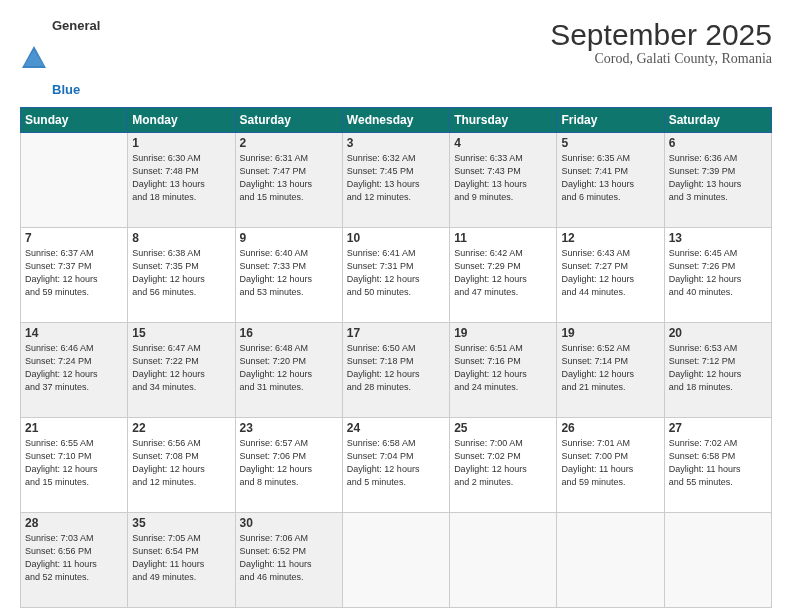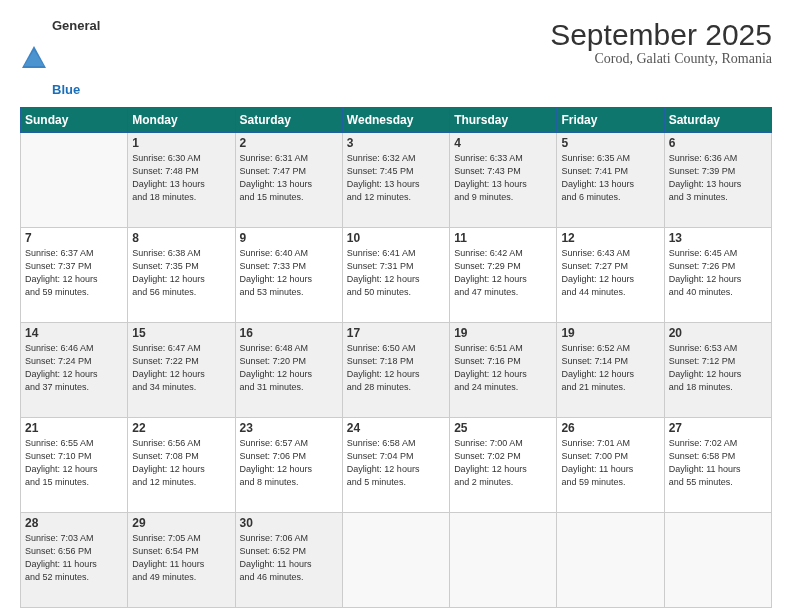--- a/index.html
+++ b/index.html
@@ -249,21 +249,21 @@
             <span class="day-number">27</span>
             <div class="day-info">Sunrise: 7:02 AM<br>Sunset: 6:58 PM<br>Daylight: 11 hours<br>and 55 minutes.</div>
           </td>
         </tr>
         <tr class="row-shaded">
           <td>
             <span class="day-number">28</span>
             <div class="day-info">Sunrise: 7:03 AM<br>Sunset: 6:56 PM<br>Daylight: 11 hours<br>and 52 minutes.</div>
           </td>
           <td>
-            <span class="day-number">29</span>
+            <span class="day-number">35</span>
             <div class="day-info">Sunrise: 7:05 AM<br>Sunset: 6:54 PM<br>Daylight: 11 hours<br>and 49 minutes.</div>
           </td>
           <td>
             <span class="day-number">30</span>
             <div class="day-info">Sunrise: 7:06 AM<br>Sunset: 6:52 PM<br>Daylight: 11 hours<br>and 46 minutes.</div>
           </td>
           <td class="empty"></td>
           <td class="empty"></td>
           <td class="empty"></td>
           <td class="empty"></td>

